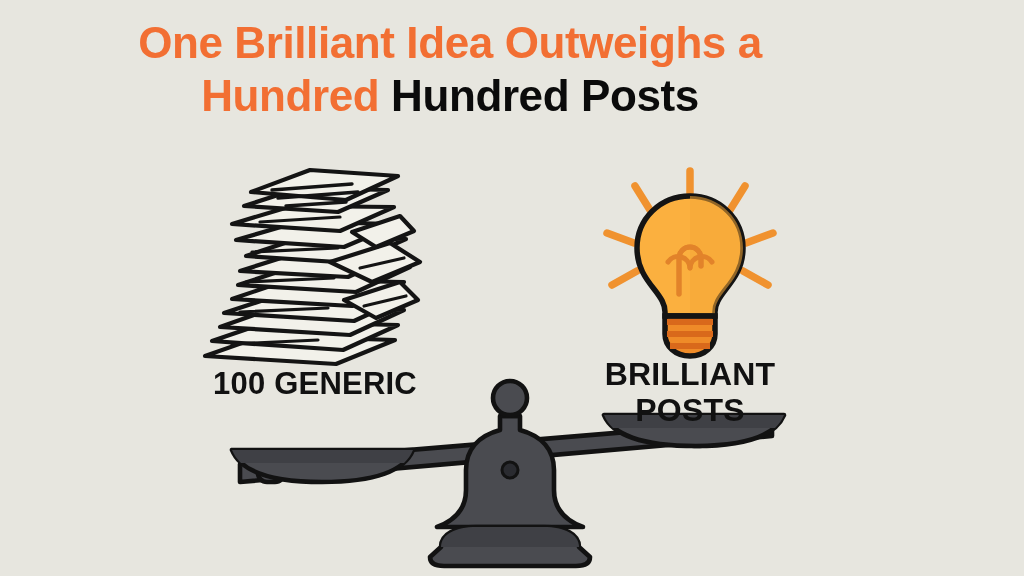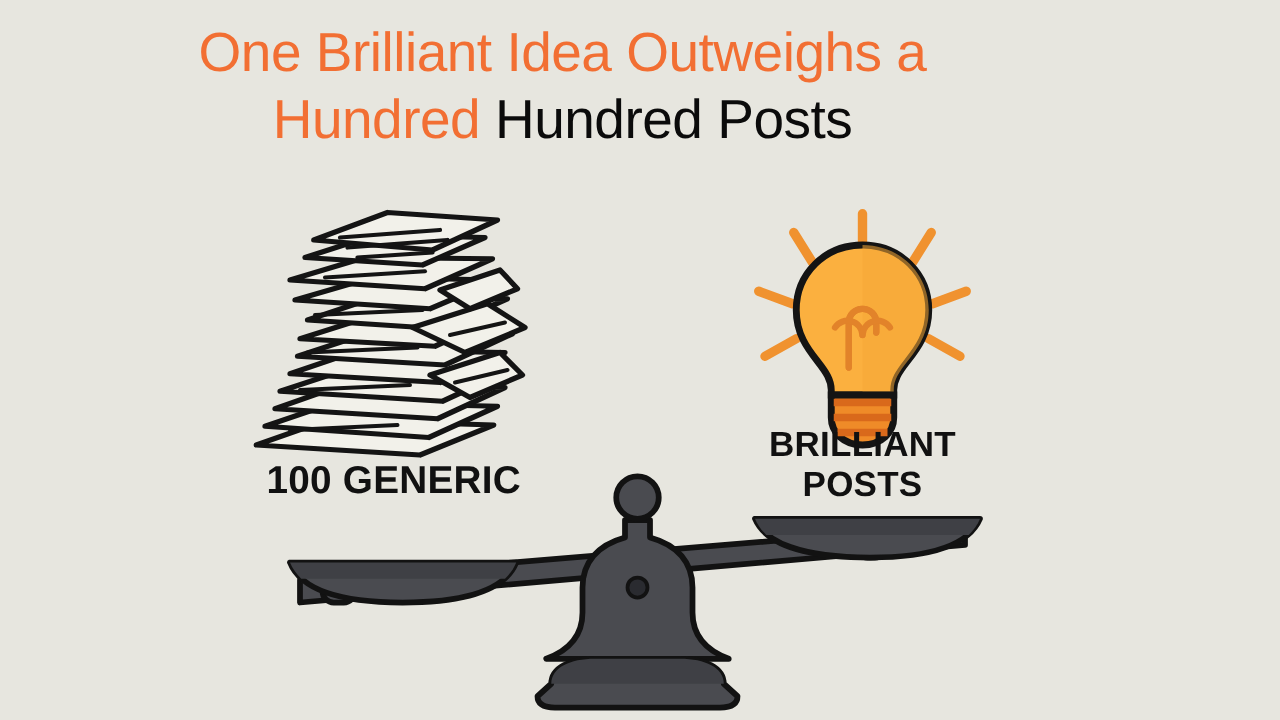--- a/index.html
+++ b/index.html
@@ -20,21 +20,21 @@
     background: #e7e6df;
   }
 
   
   .headline {
     position: absolute;
     top: 16px;
     left: 0;
     width: 900px;
     text-align: center;
-    font-weight: 400;
+    font-weight: 700;
     font-size: 44px;
     line-height: 53px;
     letter-spacing: -0.4px;
     color: #111111;
   }
   .headline .accent { color: #f26f33; }
   .headline .plain  { color: #0b0b0b; }
   .headline-line { display: block; white-space: nowrap; }
 
   
@@ -47,23 +47,23 @@
     letter-spacing: 0.2px;
   }
   #caption-left {
     left: 170px;
     top: 366px;
     width: 290px;
     font-size: 31px;
   }
   #caption-right {
     left: 575px;
-    top: 340px;
+    top: 356px;
     width: 230px;
-    font-size: 28px;
+    font-size: 32px;
   }
 
   
   .art {
     position: absolute;
     left: 0;
     top: 0;
     width: 1024px;
     height: 576px;
     pointer-events: none;

